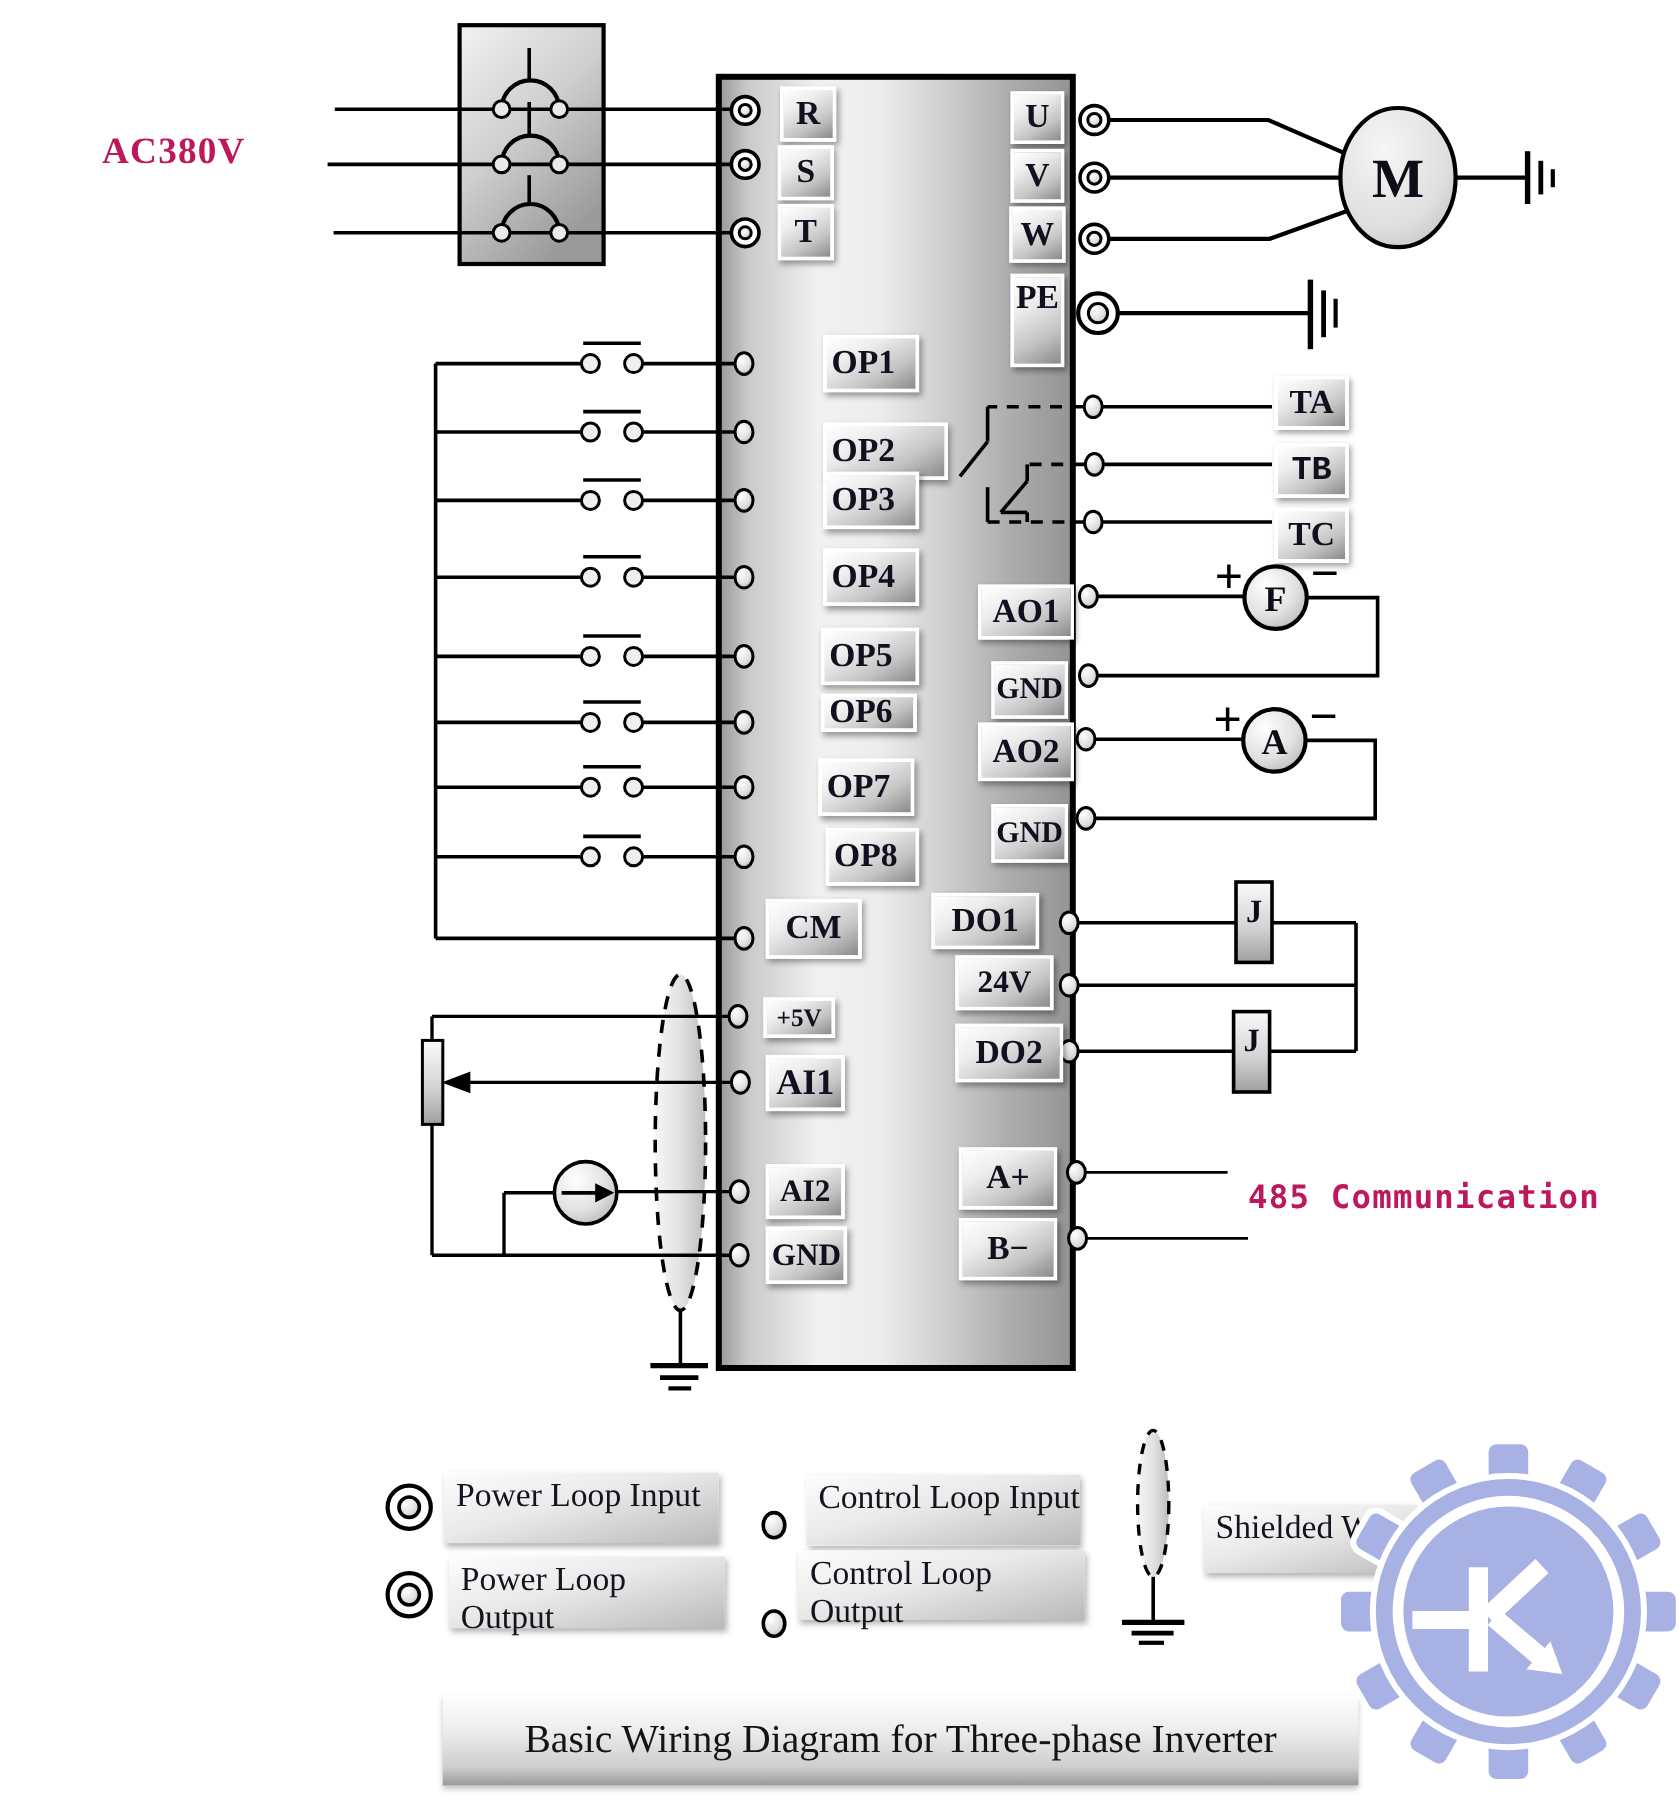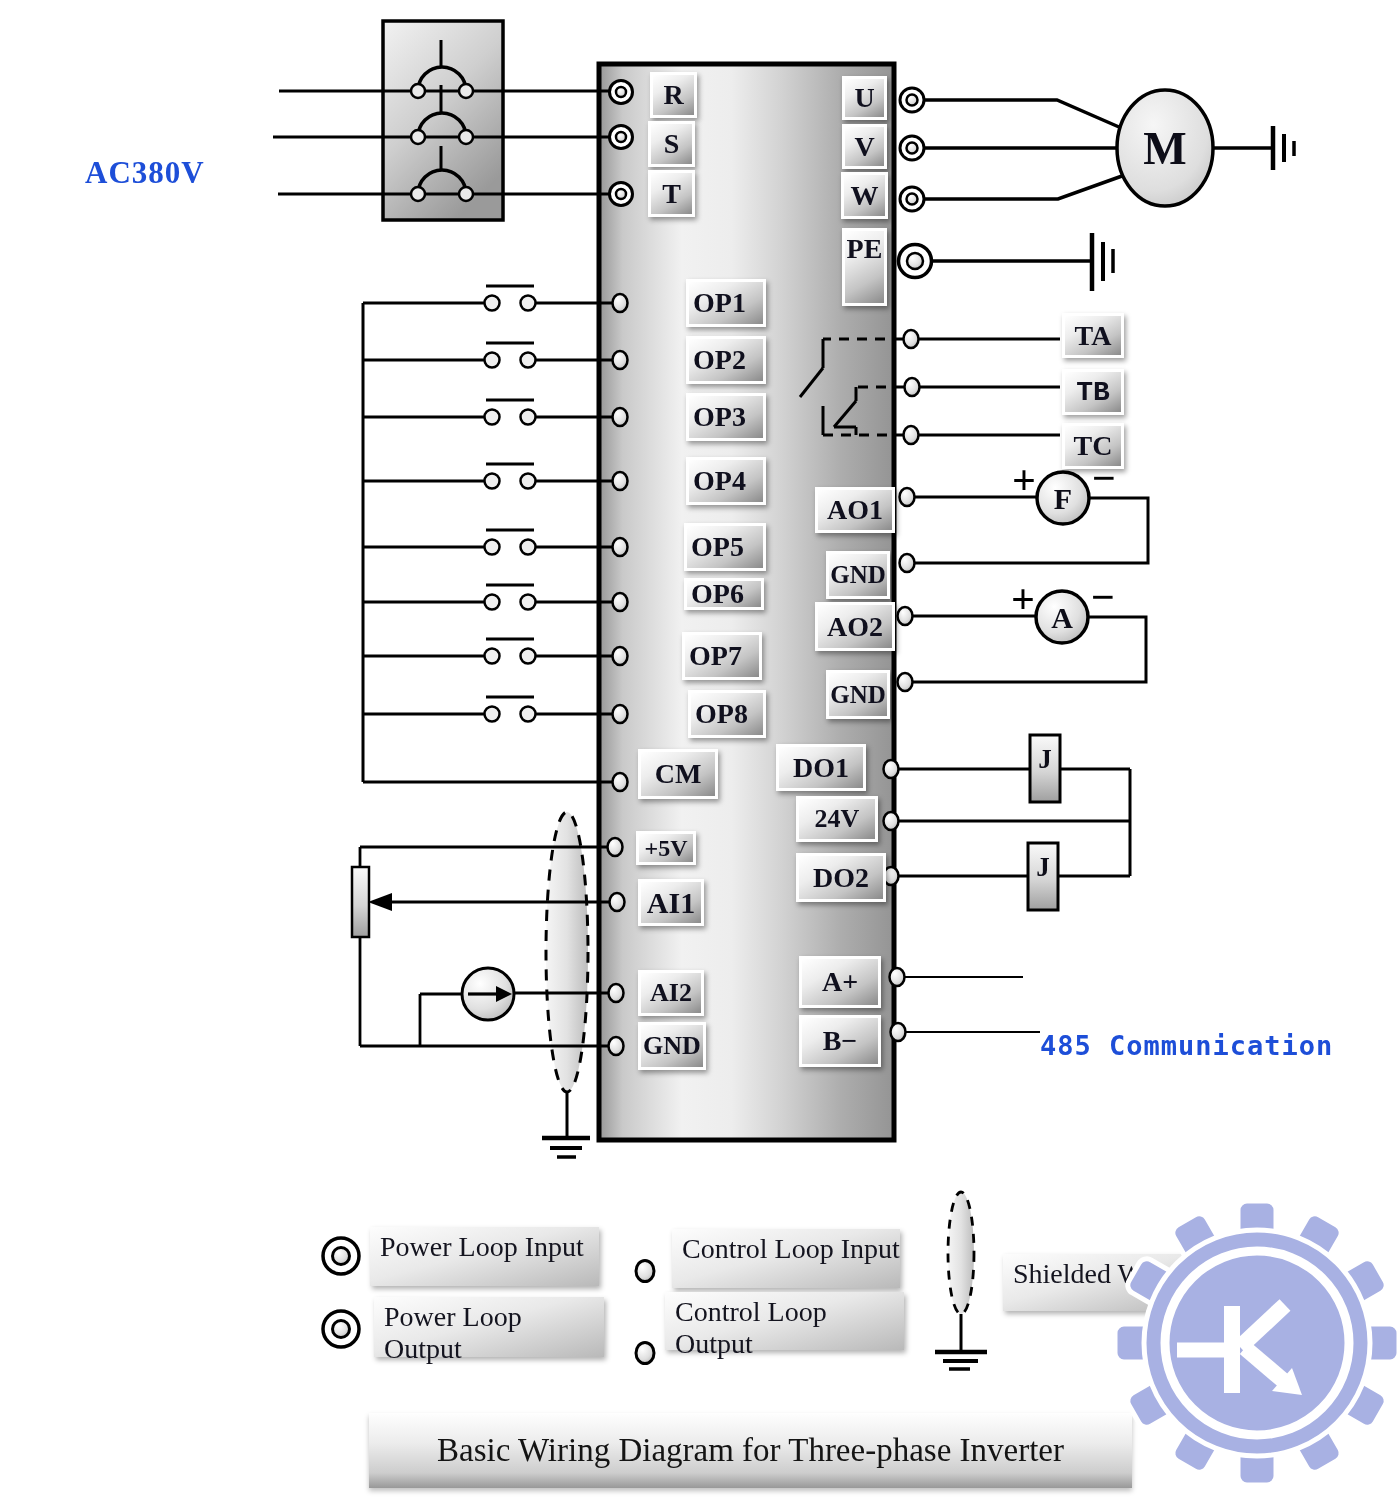--- a/index.html
+++ b/index.html
@@ -8,33 +8,33 @@
   .layer{position:absolute;left:0;top:0;}
   .chip{position:absolute;box-sizing:border-box;
         background:linear-gradient(150deg,#ffffff 0%,#ededed 32%,#c4c4c4 68%,#8a8a8a 100%);
         border:3px solid #ffffff;
         box-shadow:2px 3px 5px rgba(0,0,0,.38);
         color:#10101e;font-weight:bold;font-size:28px;
         display:flex;align-items:center;justify-content:center;
         z-index:2;font-family:"Liberation Serif","DejaVu Serif",serif;}
   .chip.lft{justify-content:flex-start;padding-left:4px;margin-left:48px;}
   .chip.topalign{align-items:flex-start;padding-top:2px;}
-  .chip.sm{font-size:24px;}
+  .chip.sm{font-size:21px;}
   .legendchip{position:absolute;box-sizing:border-box;
         background:linear-gradient(165deg,#fdfdfd 0%,#e9e9e9 45%,#b9b9b9 100%);
         box-shadow:2px 3px 5px rgba(0,0,0,.3);
         color:#14141f;font-weight:normal;font-size:28px;
         display:flex;align-items:flex-start;justify-content:flex-start;
         padding:4px 0 0 10px;z-index:2;}
   .titlebar{position:absolute;box-sizing:border-box;
         background:linear-gradient(to bottom,#fefefe 0%,#ececec 40%,#cdcdcd 80%,#989898 100%);
         box-shadow:0 3px 5px rgba(0,0,0,.25);
         color:#141414;font-size:33px;font-weight:normal;
         display:flex;align-items:center;justify-content:center;z-index:2;}
-  .freetext{position:absolute;color:#1d4ed8;z-index:2;margin-top:47px;}
+  .freetext{position:absolute;color:#be185d;z-index:2;}
   .ac-label{font-size:31px;font-weight:bold;letter-spacing:1px;}
   .comm-label{font-family:"DejaVu Sans Mono",monospace;font-weight:bold;font-size:27px;letter-spacing:1px;}
   svg text{font-family:"Liberation Serif","DejaVu Serif",serif;}
 </style>
 </head>
 <body>
 
 <div class="stage">
 
   <svg class="layer" width="1400" height="1500" viewBox="0 0 1400 1500" style="z-index:1;">
@@ -324,21 +324,21 @@
   <div class="chip" style="left:650px;top:72px;width:47px;height:46px;">R</div>
   <div class="chip" style="left:648px;top:121px;width:47px;height:46px;">S</div>
   <div class="chip" style="left:648px;top:170px;width:47px;height:47px;">T</div>
 
   <div class="chip" style="left:842px;top:76px;width:45px;height:44px;">U</div>
   <div class="chip" style="left:842px;top:124px;width:45px;height:45px;">V</div>
   <div class="chip" style="left:841px;top:172px;width:47px;height:47px;">W</div>
   <div class="chip topalign" style="left:842px;top:228px;width:45px;height:78px;">PE</div>
 
   <div class="chip lft" style="left:638px;top:279px;width:80px;height:48px;">OP1</div>
-  <div class="chip lft" style="left:638px;top:336px;width:80px;height:48px;">OP2</div>
+  <div class="chip lft" style="left:638px;top:352px;width:104px;height:48px;">OP2</div>
   <div class="chip lft" style="left:638px;top:393px;width:80px;height:48px;">OP3</div>
   <div class="chip lft" style="left:638px;top:457px;width:80px;height:48px;">OP4</div>
   <div class="chip lft" style="left:636px;top:523px;width:82px;height:48px;">OP5</div>
   <div class="chip lft" style="left:636px;top:578px;width:80px;height:32px;">OP6</div>
   <div class="chip lft" style="left:634px;top:632px;width:80px;height:48px;">OP7</div>
   <div class="chip lft" style="left:640px;top:690px;width:78px;height:48px;">OP8</div>
   <div class="chip" style="left:638px;top:749px;width:80px;height:50px;">CM</div>
 
   <div class="chip sm" style="left:636px;top:831px;width:60px;height:34px;">+5V</div>
   <div class="chip" style="left:638px;top:879px;width:66px;height:47px;font-size:30px;">AI1</div>

